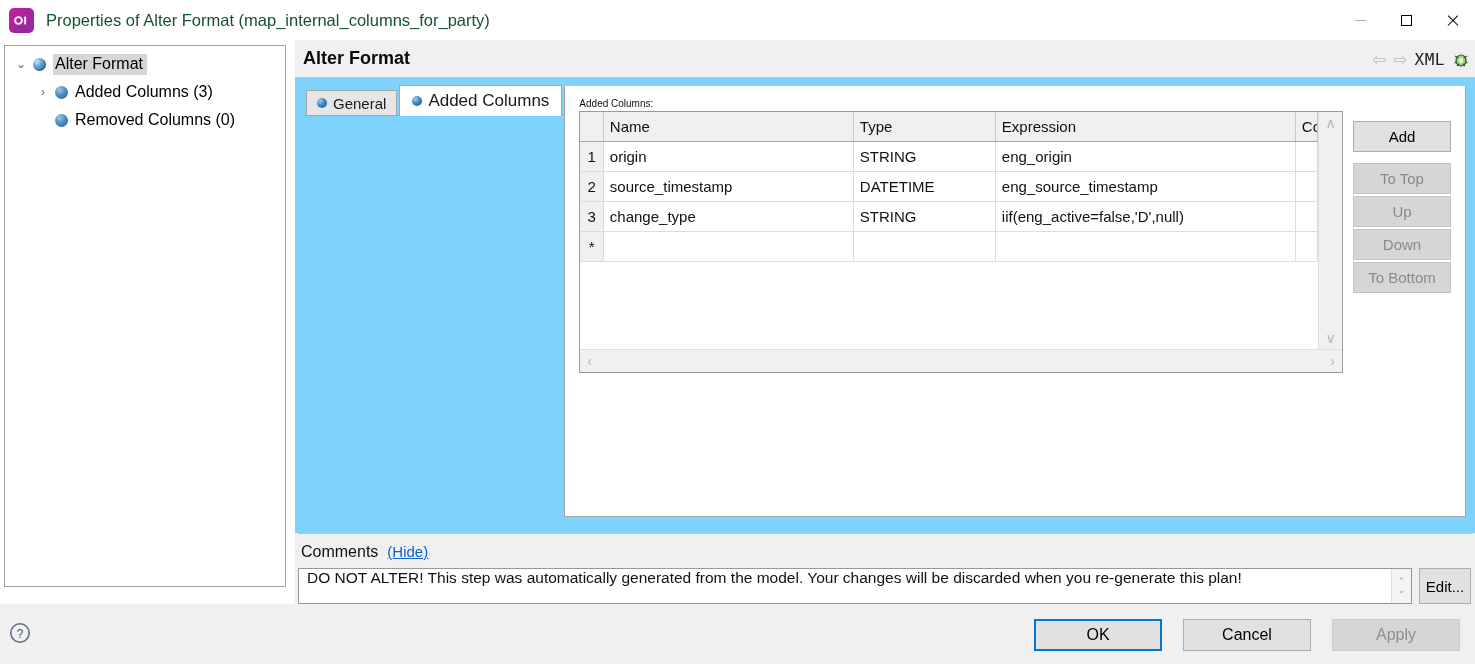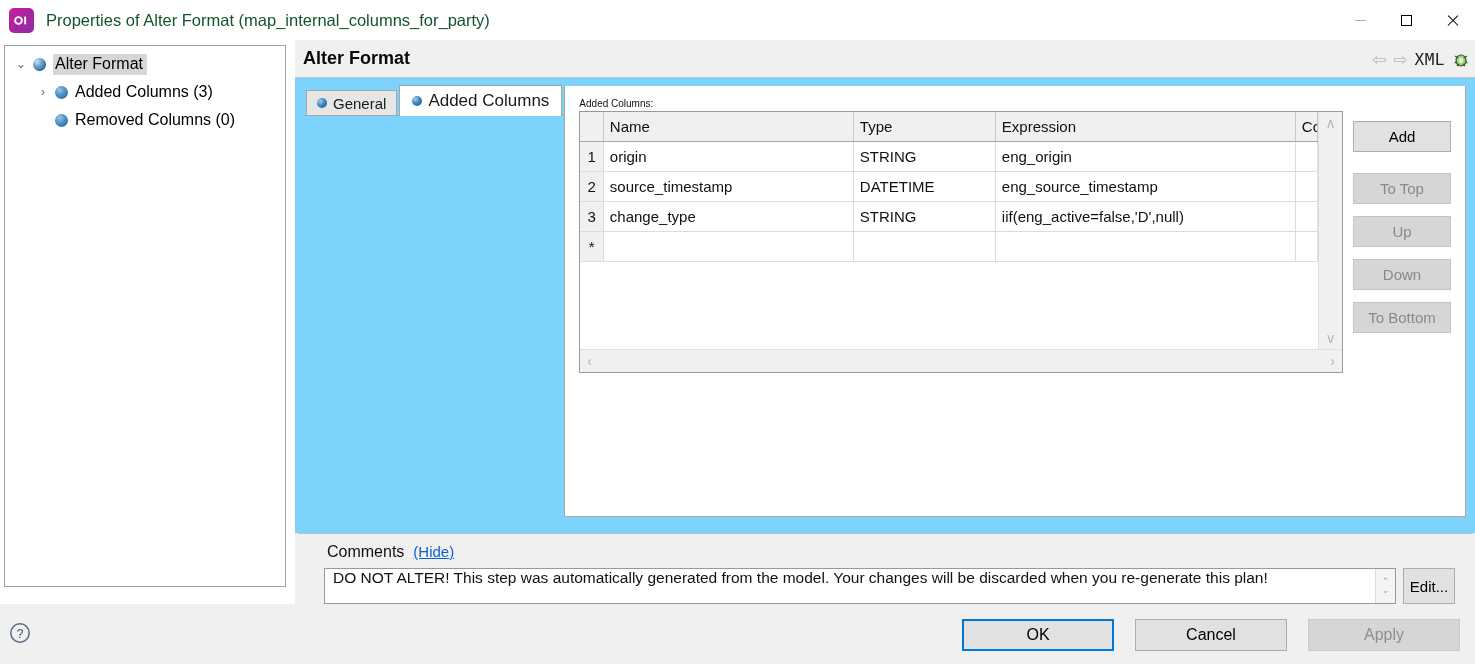--- a/index.html
+++ b/index.html
@@ -295,21 +295,21 @@
     align-items: center;
     padding: 0 7px;
   }
   .chev { color: #b6b6b6; font-size: 14px; line-height: 1; }
 
   .side-buttons {
     width: 98px;
     display: flex;
     flex-direction: column;
     padding-top: 10px;
-    gap: 12px;
+    gap: 2px;
     flex: 0 0 98px;
   }
   .btn {
     height: 31px;
     background: #e1e1e1;
     border: 1px solid #adadad;
     font-size: 15px;
     color: #000;
     display: flex; align-items: center; justify-content: center;
     font-family: "Liberation Sans", sans-serif;
@@ -318,23 +318,22 @@
   .btn.disabled { color: #8a8a8a; background: #d6d6d6; border-color: #c4c4c4; }
   .btn.gap-top { margin-top: 9px; }
 
   
   .comments-sep {
     border-top: 1px solid #c0c0c0;
     margin: 0 2px 0 3px;
   }
   .comments-area {
     background: #f0f0f0;
-    padding: 9px 20px 0 3px;
+    padding: 9px 4px 0 3px;
     flex: 0 0 auto;
-    margin-left: 26px;
   }
   .comments-head {
     display: flex;
     align-items: baseline;
     gap: 9px;
     font-size: 16px;
     color: #111;
     padding-left: 3px;
     margin-bottom: 7px;
   }
@@ -396,21 +395,21 @@
     margin-left: 9px;
     width: 22px; height: 22px;
   }
   .footer-buttons {
     position: absolute;
     right: 15px;
     display: flex;
     gap: 21px;
   }
   .fbtn {
-    width: 152px; height: 32px;
+    width: 128px; height: 32px;
     background: #e1e1e1;
     border: 1px solid #adadad;
     font-size: 16px;
     display: flex; align-items: center; justify-content: center;
     color: #000;
     cursor: default;
   }
   .fbtn.default { border: 2px solid #0078d7; }
   .fbtn.disabled { color: #8e8e8e; background: #d6d6d6; border-color: #cccccc; }
 </style>

